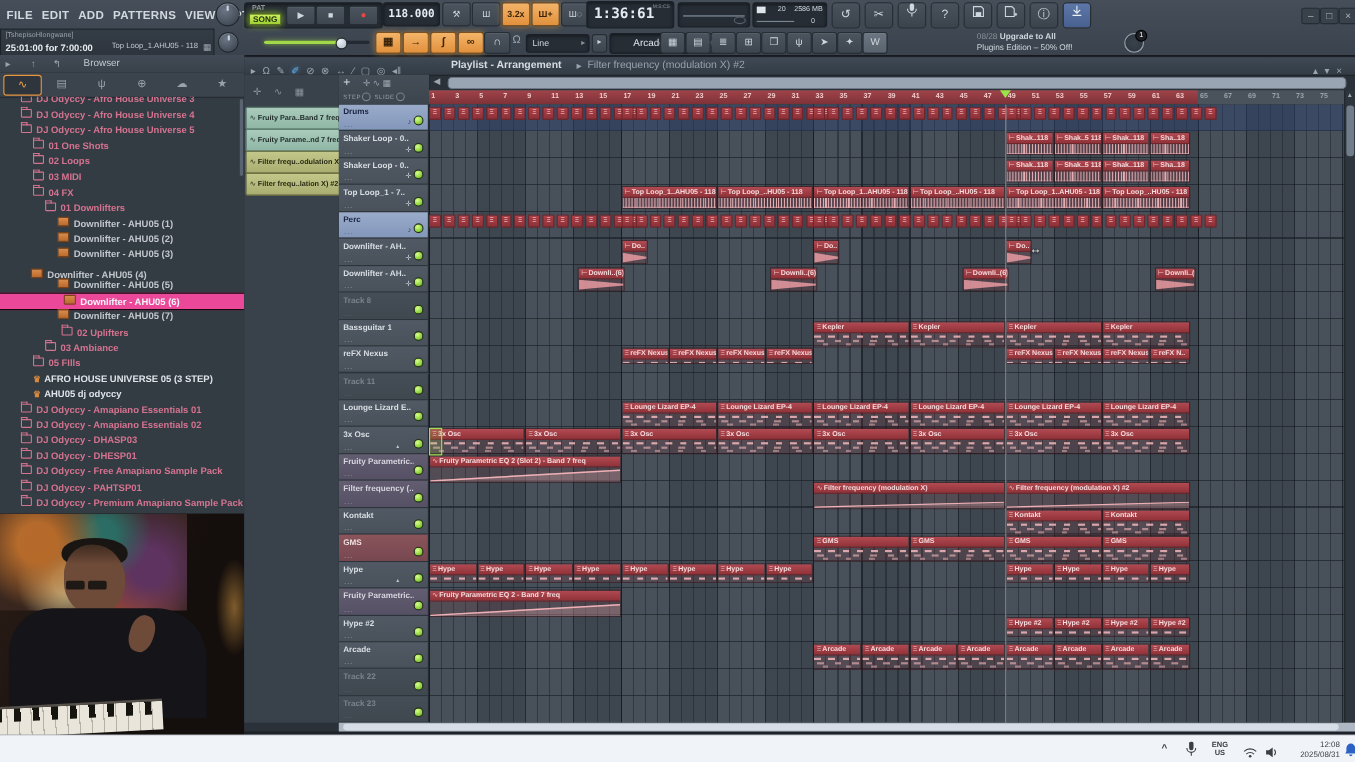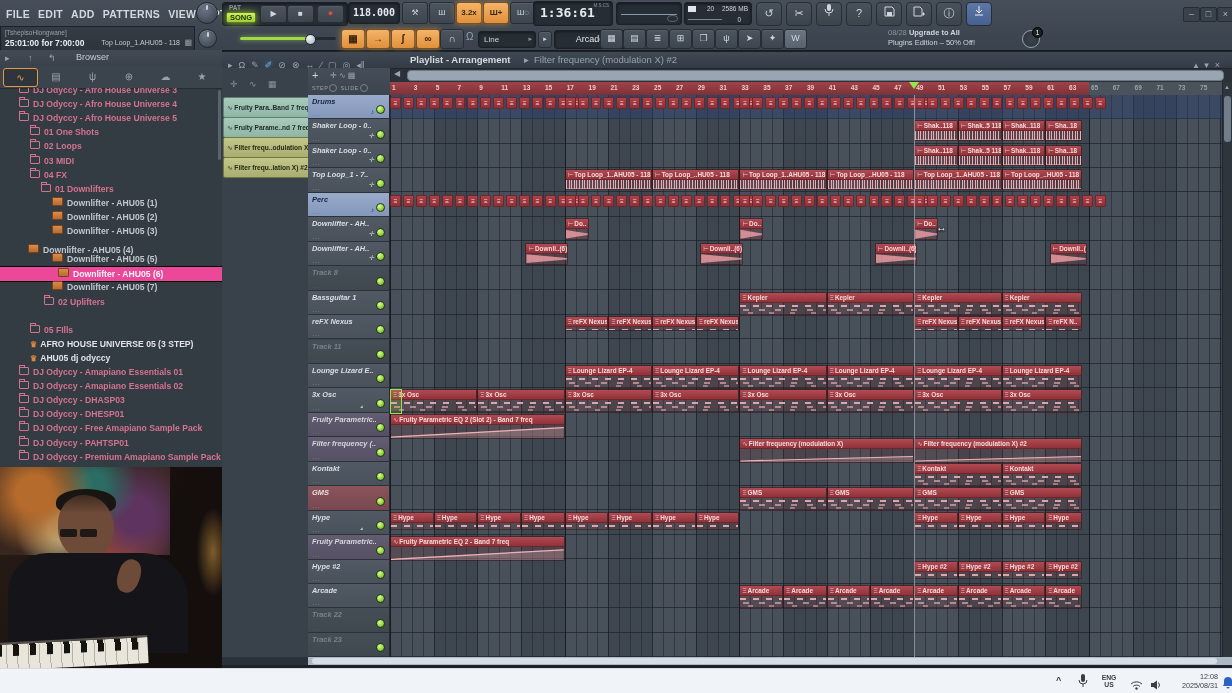--- a/index.html
+++ b/index.html
@@ -72,21 +72,21 @@
   .pltext2{font-size:9.5px;color:#98a2ac;}
   #srcpanel{left:222px;top:68px;width:86px;height:589px;background:#39414a;border-right:1px solid #21272d;}
   .srcbar-ic{color:#8a939d;font-size:9px;margin-right:7px;}
   .source-item{position:absolute;left:1px;width:83px;height:19px;border-radius:2px;font-size:6.6px;font-weight:bold;line-height:19px;white-space:nowrap;overflow:hidden;padding-left:3px;color:#1f2a26;}
   .src-teal{background:linear-gradient(#a9cbbc,#8fb6a5);border:1px solid #5e8271;}
   .src-olive{background:linear-gradient(#c3c789,#a9ad6f);border:1px solid #73763f;color:#272a14;}
   #hdrtop{left:308px;top:68px;width:82px;height:27px;background:linear-gradient(#454e58,#3c444d);border-bottom:1px solid #252b31;border-right:1px solid #252b31;}
   .stepslide{font-size:5.5px;color:#98a0a8;letter-spacing:.5px;}
   .togg{display:inline-block;width:6px;height:6px;border-radius:50%;border:1px solid #7a828c;vertical-align:middle;margin:0 3px 1px 1px;}
   #theads{left:308px;top:95px;width:82px;height:562px;overflow:hidden;background:#3b434c;}
-  .thead{position:absolute;left:0;width:81px;border-bottom:1px solid #2b323a;border-right:1px solid #252b31;font-style:italic;}
+  .thead{position:absolute;left:0;width:81px;border-bottom:1px solid #2b323a;border-right:1px solid #252b31;}
   .th-norm{background:linear-gradient(#515a64,#49525b);color:#d9dee4;}
   .th-blue{background:linear-gradient(#9aabca,#8397bb);color:#1a2440;}
   .th-red{background:linear-gradient(#8a555b,#774750);color:#ecdfe0;}
   .th-purple{background:linear-gradient(#625d70,#555064);color:#d6d4de;}
   .th-ghost{background:linear-gradient(#454d56,#3f474f);color:#7a838d;}
   .tname{position:absolute;left:4px;top:2px;font-size:7.4px;font-weight:bold;white-space:nowrap;overflow:hidden;max-width:64px;}
   .tdots{position:absolute;left:5px;bottom:1px;font-size:6px;opacity:.65;letter-spacing:1px;}
   .ticon{position:absolute;right:15px;bottom:3px;font-size:6.5px;opacity:.85;}
   .tcol{position:absolute;right:26px;bottom:3px;font-size:5.5px;opacity:.8;}
   .led{position:absolute;right:4px;bottom:4px;width:7px;height:7px;border-radius:50%;background:radial-gradient(circle at 35% 30%,#d9ff8e,#8fd23c 60%,#5c9423);border:1px solid #26321b;}
@@ -277,21 +277,22 @@
         <div class="tree-item ti-f" style="top: 65.5px; padding-left: 30px;"><span class="fold"></span><span class="lb">03 MIDI</span></div>
         <div class="tree-item ti-f" style="top: 79.6px; padding-left: 30px;"><span class="fold"></span><span class="lb">04 FX</span></div>
         <div class="tree-item ti-f" style="top: 93.7px; padding-left: 41px;"><span class="fold"></span><span class="lb">01 Downlifters</span></div>
         <div class="tree-item ti-s" style="top: 107.8px; padding-left: 52px;"><span class="wicon"></span><span class="lb">Downlifter - AHU05 (1)</span></div>
         <div class="tree-item ti-s" style="top: 121.9px; padding-left: 52px;"><span class="wicon"></span><span class="lb">Downlifter - AHU05 (2)</span></div>
         <div class="tree-item ti-s" style="top: 136px; padding-left: 52px;"><span class="wicon"></span><span class="lb">Downlifter - AHU05 (3)</span></div>
         <div class="tree-item ti-s" style="top: 155px; padding-left: 28px;"><span class="wicon"></span><span class="lb">Downlifter - AHU05 (4)</span></div>
         <div class="tree-item ti-s" style="top: 164.2px; padding-left: 52px;"><span class="wicon"></span><span class="lb">Downlifter - AHU05 (5)</span></div>
         <div class="tree-item ti-s ti-sel" style="top: 178.3px; padding-left: 58px;"><span class="wicon"></span><span class="lb">Downlifter - AHU05 (6)</span></div>
         <div class="tree-item ti-s" style="top: 192.4px; padding-left: 52px;"><span class="wicon"></span><span class="lb">Downlifter - AHU05 (7)</span></div>
-        <div class="tree-item ti-f" style="top: 206.5px; padding-left: 44px;"><span class="fold"></span><span class="lb">02 Uplifters</span></div>
+        <div class="tree-item ti-f" style="top: 206.5px; padding-left: 56px;"><span class="fold"></span><span class="lb">02 Uplifters</span></div>
+        <div class="tree-item ti-f" style="top: 220.6px; padding-left: 41px;"><span class="fold"></span><span class="lb">03 Ambiance</span></div>
         <div class="tree-item ti-f" style="top: 234.7px; padding-left: 30px;"><span class="fold"></span><span class="lb">05 FIlls</span></div>
         <div class="tree-item ti-p" style="top: 248.8px; padding-left: 30px;"><span class="crown">♛</span><span class="lb">AFRO HOUSE UNIVERSE 05 (3 STEP)</span></div>
         <div class="tree-item ti-p" style="top: 262.9px; padding-left: 30px;"><span class="crown">♛</span><span class="lb">AHU05 dj odyccy</span></div>
         <div class="tree-item ti-f" style="top: 277px; padding-left: 19px;"><span class="fold"></span><span class="lb">DJ Odyccy - Amapiano Essentials 01</span></div>
         <div class="tree-item ti-f" style="top: 291.1px; padding-left: 19px;"><span class="fold"></span><span class="lb">DJ Odyccy - Amapiano Essentials 02</span></div>
         <div class="tree-item ti-f" style="top: 305.2px; padding-left: 19px;"><span class="fold"></span><span class="lb">DJ Odyccy - DHASP03</span></div>
         <div class="tree-item ti-f" style="top: 319.3px; padding-left: 19px;"><span class="fold"></span><span class="lb">DJ Odyccy - DHESP01</span></div>
         <div class="tree-item ti-f" style="top: 333.4px; padding-left: 19px;"><span class="fold"></span><span class="lb">DJ Odyccy - Free Amapiano Sample Pack</span></div>
         <div class="tree-item ti-f" style="top: 347.5px; padding-left: 19px;"><span class="fold"></span><span class="lb">DJ Odyccy - PAHTSP01</span></div>
         <div class="tree-item ti-f" style="top: 361.6px; padding-left: 19px;"><span class="fold"></span><span class="lb">DJ Odyccy - Premium Amapiano Sample Pack 06</span></div>

